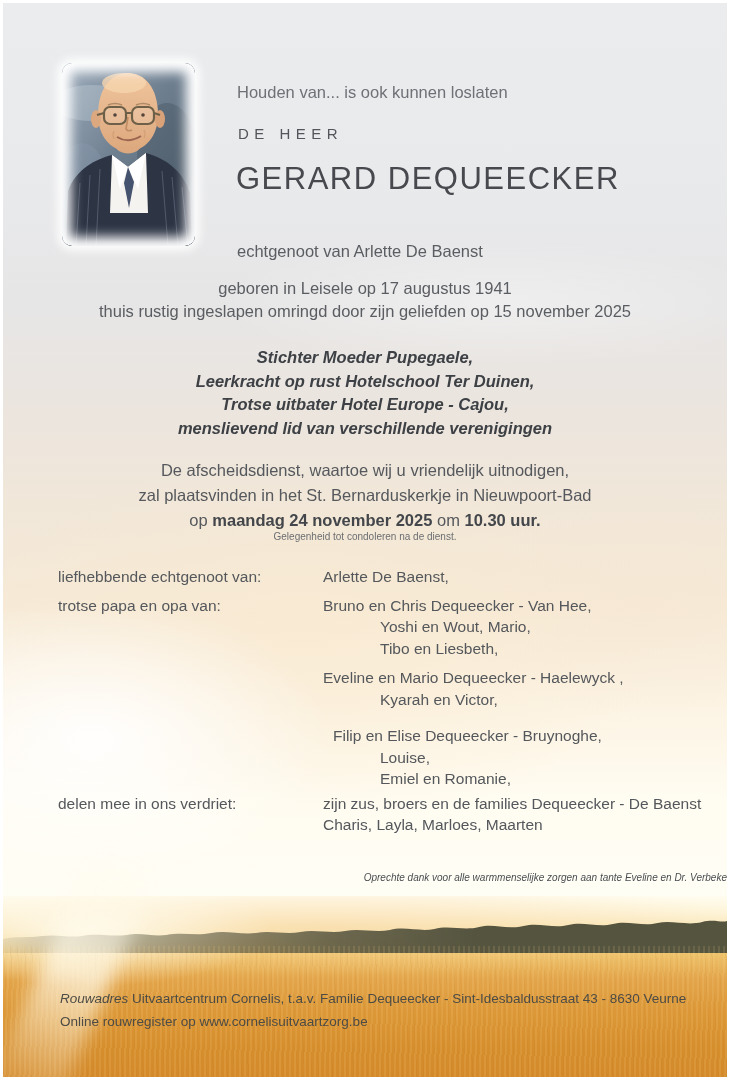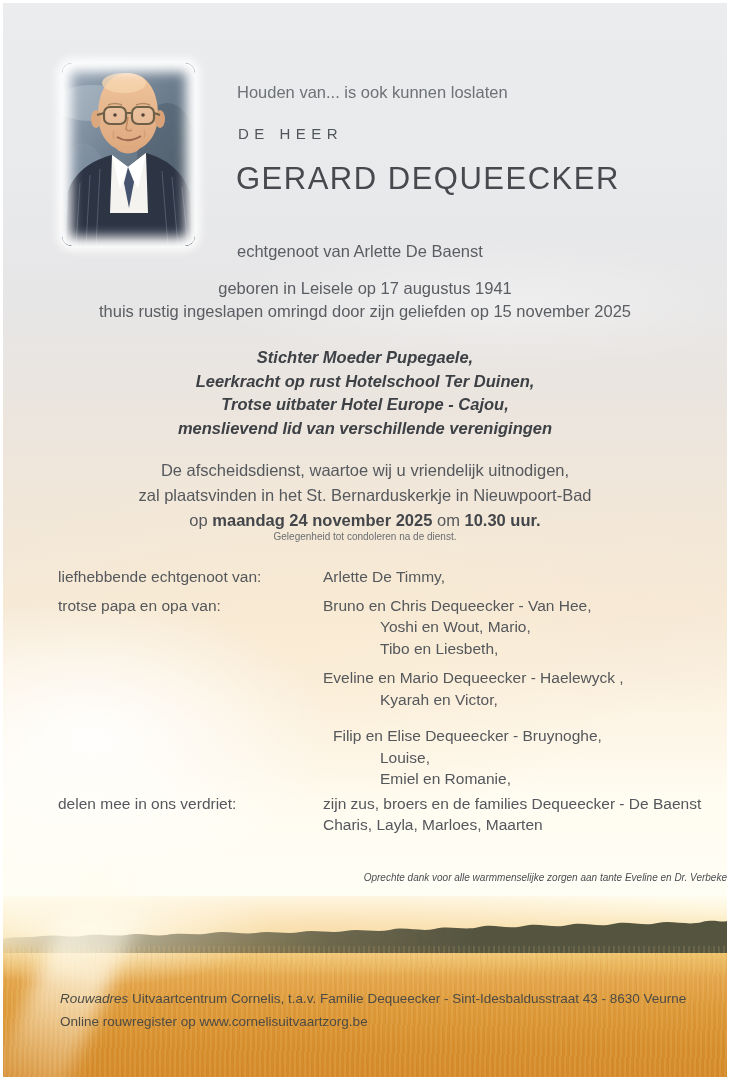--- a/index.html
+++ b/index.html
@@ -166,21 +166,21 @@
       <span>op </span><b>maandag 24 november 2025</b><span> om </span><b>10.30 uur.</b>
     </div>
   </div>
 
   <div class="abs condolence">Gelegenheid tot condoleren na de dienst.</div>
 
   <div class="abs family" id="family-rows">
       <div class="fam-group">
         <div class="fam-label">liefhebbende echtgenoot van:</div>
         <div class="fam-lines">
-          <div class="i0">Arlette De Timmy,</div>
+          <div class="i0">Arlette De Baenst,</div>
         </div>
       </div>
       <div class="fam-group">
         <div class="fam-label">trotse papa en opa van:</div>
         <div class="fam-lines">
           <div class="i0">Bruno en Chris Dequeecker - Van Hee,</div>
           <div class="i1">Yoshi en Wout, Mario,</div>
           <div class="i1">Tibo en Liesbeth,</div>
         </div>
       </div>

